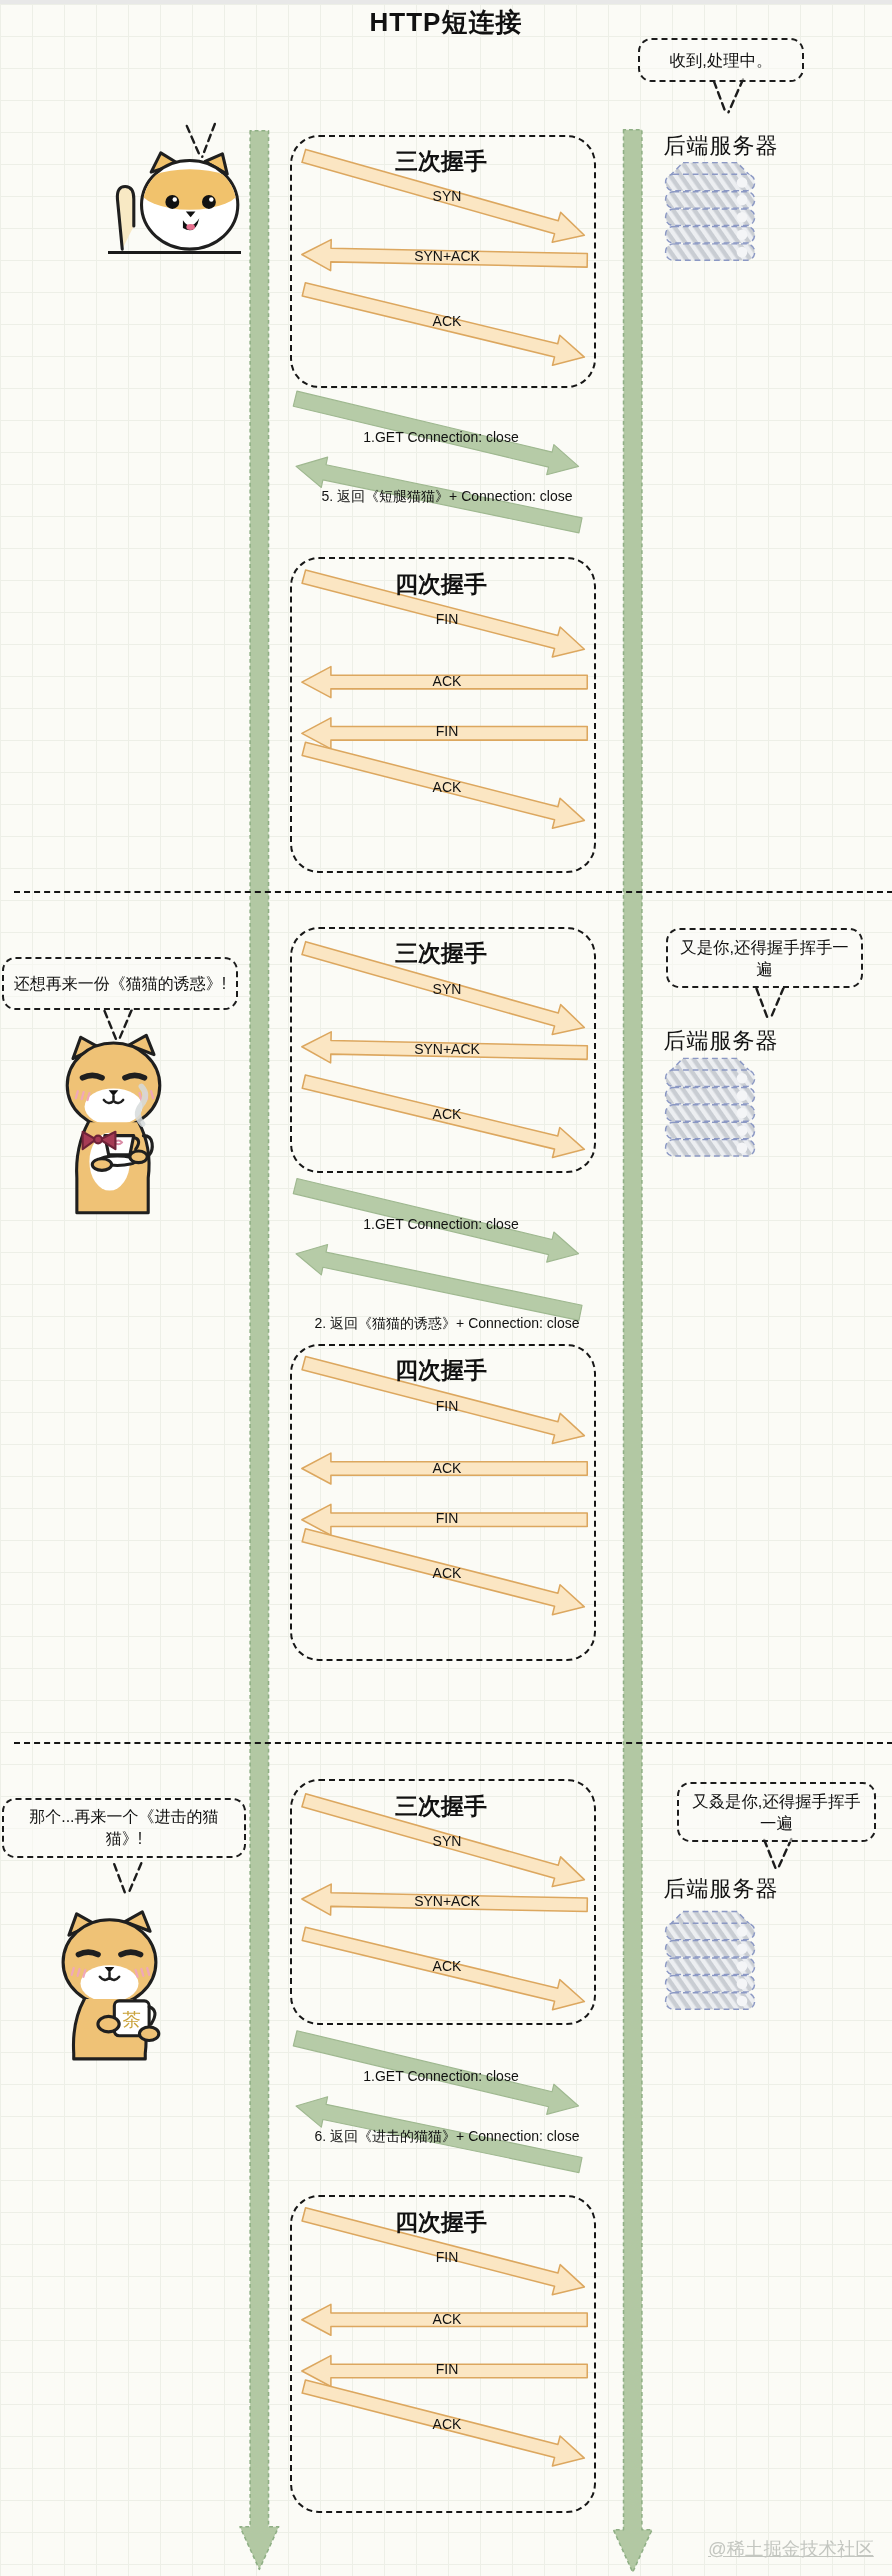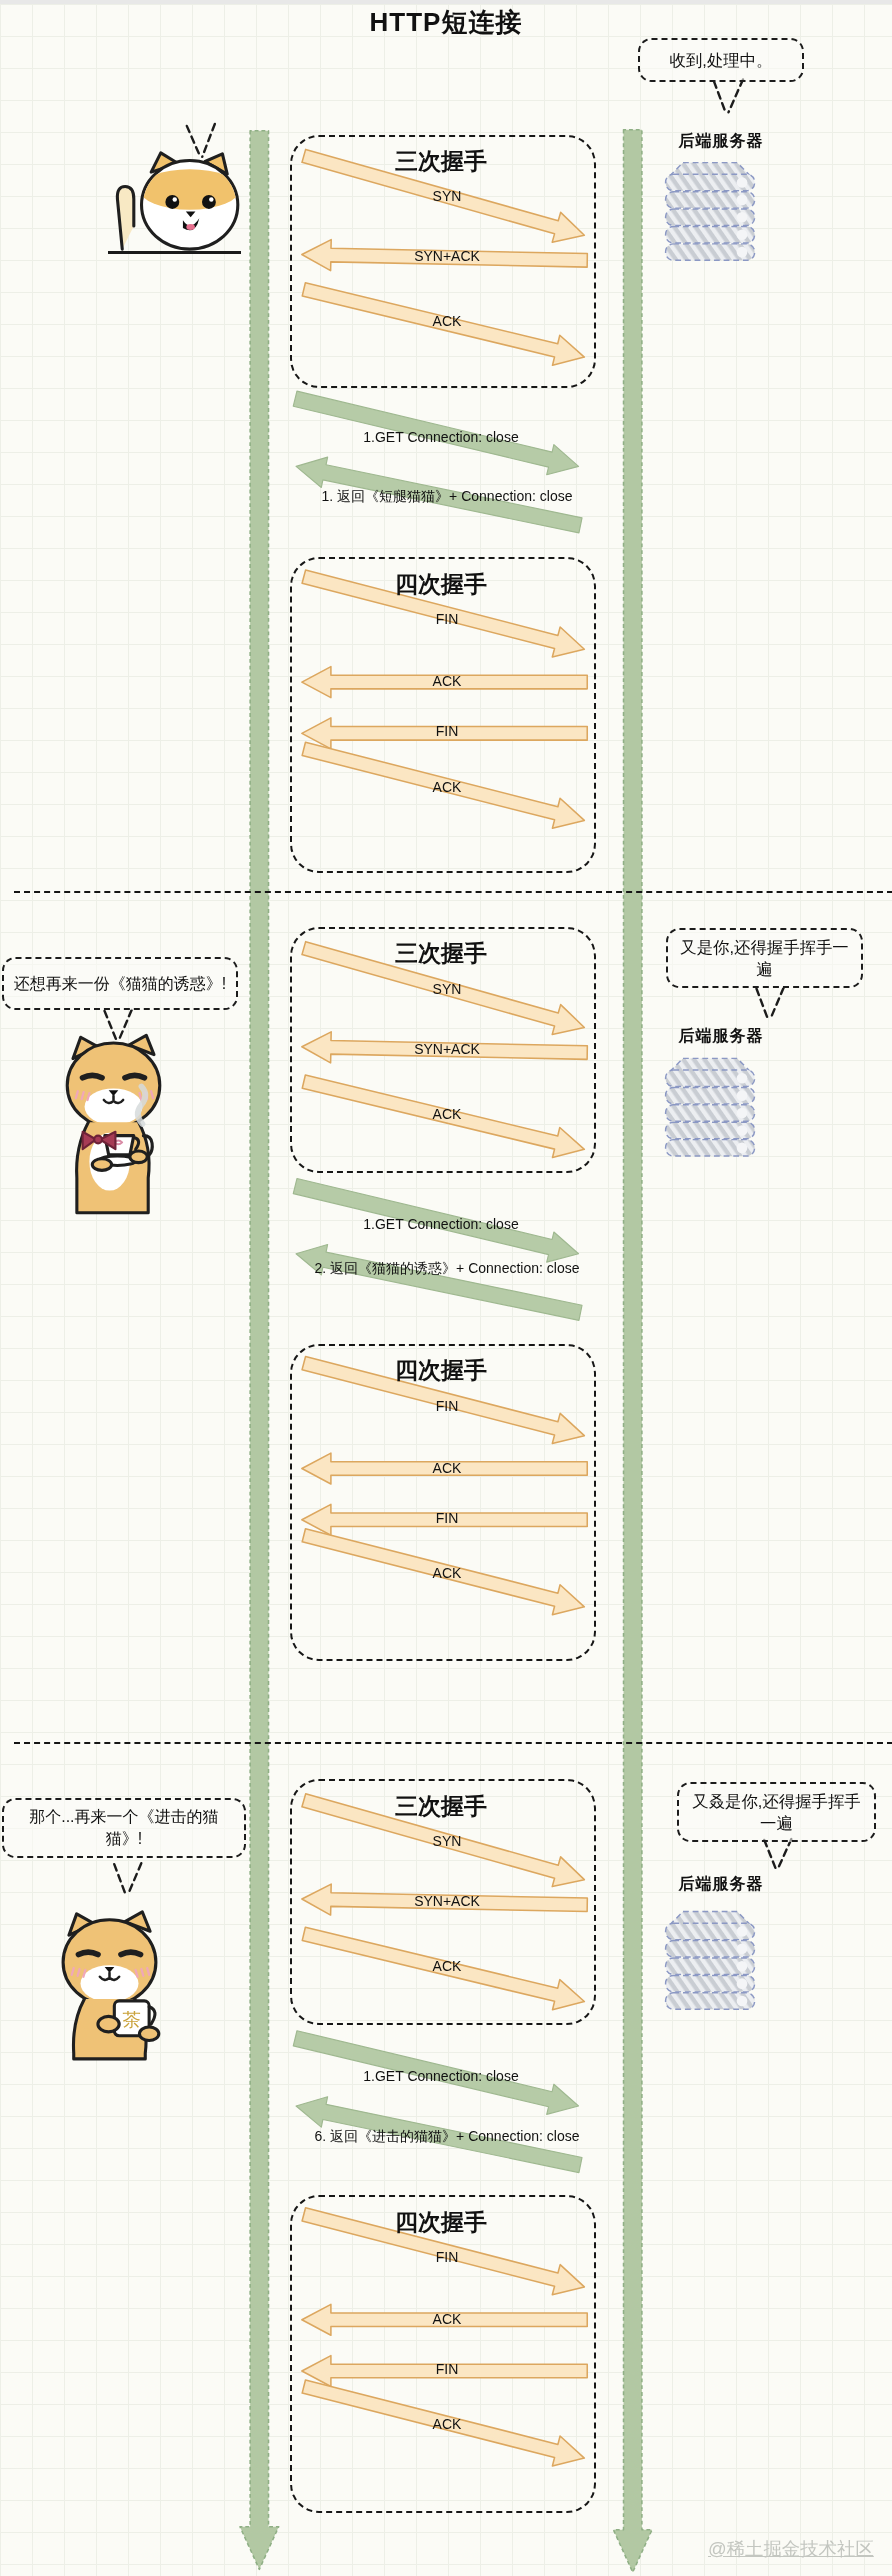--- a/index.html
+++ b/index.html
@@ -28,21 +28,21 @@
   .hsbox{position:absolute;border:2.5px dashed #161616;border-radius:29px;z-index:2;}
   .hstitle{
     position:absolute;transform:translateX(-50%);font-weight:700;font-size:23px;
     white-space:nowrap;z-index:3;
   }
   .alabel{
     position:absolute;transform:translate(-50%,-50%);font-size:14px;
     white-space:nowrap;z-index:3;
   }
   .srvlabel{
-    position:absolute;transform:translateX(-50%);font-weight:700;font-size:16px;
+    position:absolute;transform:translateX(-50%);font-weight:400;font-size:22px;
     white-space:nowrap;z-index:3;letter-spacing:1px;
   }
   .divider{position:absolute;left:13.5px;width:879px;height:0;border-top:2.5px dashed #141414;z-index:2;}
   .tableline{position:absolute;left:108px;top:247px;width:133px;height:0;border-top:3.4px solid #1a1a1a;z-index:2;}
   .watermark{position:absolute;left:708px;top:2532px;font-size:18.4px;color:#C3C6C0;z-index:3;white-space:nowrap;text-decoration:underline;}
   .catsvg,.srv{position:absolute;z-index:2;}
 </style>
 </head>
 <body>
 
@@ -143,21 +143,21 @@
   <div class="srvlabel" style="left:721px;top:127px">后端服务器</div>
   <div class="tableline"></div>
 
   <div class="hsbox" style="left:290px;top:131px;width:302px;height:249px"></div>
   <div class="hstitle" style="left:441px;top:142px">三次握手</div>
   <div class="alabel" style="left:447px;top:192px">SYN</div>
   <div class="alabel" style="left:447px;top:252px">SYN+ACK</div>
   <div class="alabel" style="left:447px;top:317px">ACK</div>
 
   <div class="alabel" style="left:441px;top:433px">1.GET  Connection: close</div>
-  <div class="alabel" style="left:447px;top:493px">1. 返回《短腿猫猫》+  Connection: close</div>
+  <div class="alabel" style="left:447px;top:493px">5. 返回《短腿猫猫》+  Connection: close</div>
 
   <div class="hsbox" style="left:290px;top:553px;width:302px;height:312px"></div>
   <div class="hstitle" style="left:441px;top:565px">四次握手</div>
   <div class="alabel" style="left:447px;top:615px">FIN</div>
   <div class="alabel" style="left:447px;top:677px">ACK</div>
   <div class="alabel" style="left:447px;top:727px">FIN</div>
   <div class="alabel" style="left:447px;top:783px">ACK</div>
 
   <div class="divider" style="top:887px"></div>
 
@@ -165,21 +165,21 @@
   <div class="bubble" style="left:666px;top:924px;width:197px;min-height:60px">又是你,还得握手挥手一遍</div>
   <div class="srvlabel" style="left:721px;top:1022px">后端服务器</div>
 
   <div class="hsbox" style="left:290px;top:923px;width:302px;height:242px"></div>
   <div class="hstitle" style="left:441px;top:934px">三次握手</div>
   <div class="alabel" style="left:447px;top:985px">SYN</div>
   <div class="alabel" style="left:447px;top:1045px">SYN+ACK</div>
   <div class="alabel" style="left:447px;top:1110px">ACK</div>
 
   <div class="alabel" style="left:441px;top:1220px">1.GET  Connection: close</div>
-  <div class="alabel" style="left:447px;top:1265px">2. 返回《猫猫的诱惑》+  Connection: close</div>
+  <div class="alabel" style="left:447px;top:1320px">2. 返回《猫猫的诱惑》+  Connection: close</div>
 
   <div class="hsbox" style="left:290px;top:1340px;width:302px;height:313px"></div>
   <div class="hstitle" style="left:441px;top:1351px">四次握手</div>
   <div class="alabel" style="left:447px;top:1402px">FIN</div>
   <div class="alabel" style="left:447px;top:1464px">ACK</div>
   <div class="alabel" style="left:447px;top:1514px">FIN</div>
   <div class="alabel" style="left:447px;top:1569px">ACK</div>
 
   <div class="divider" style="top:1738px"></div>
 

